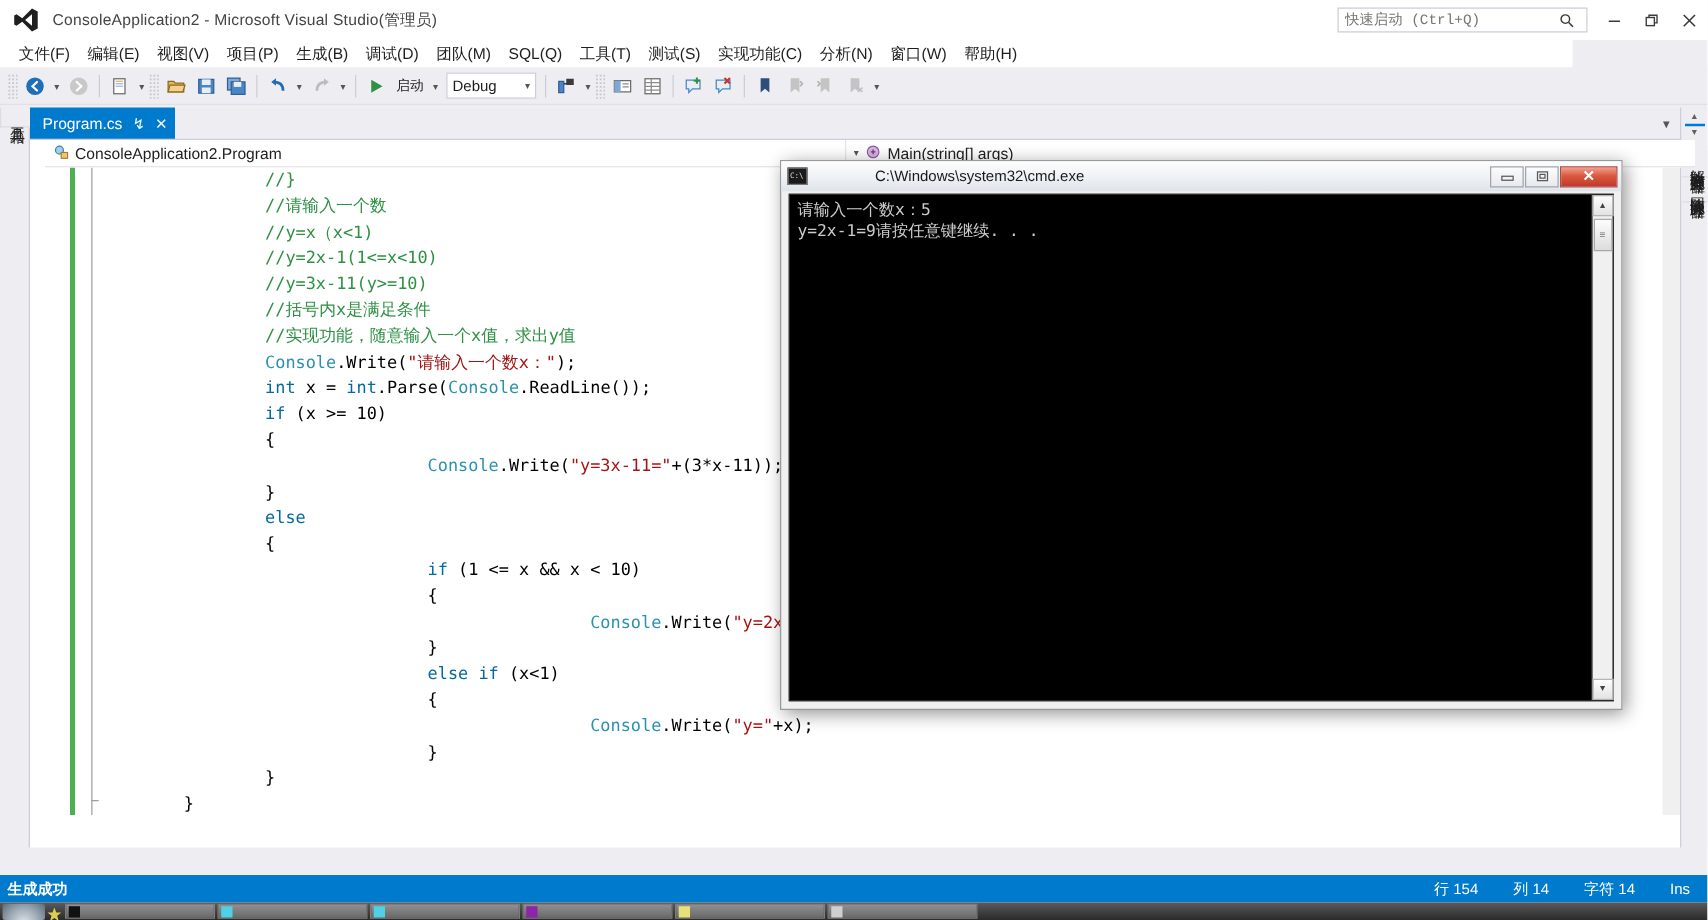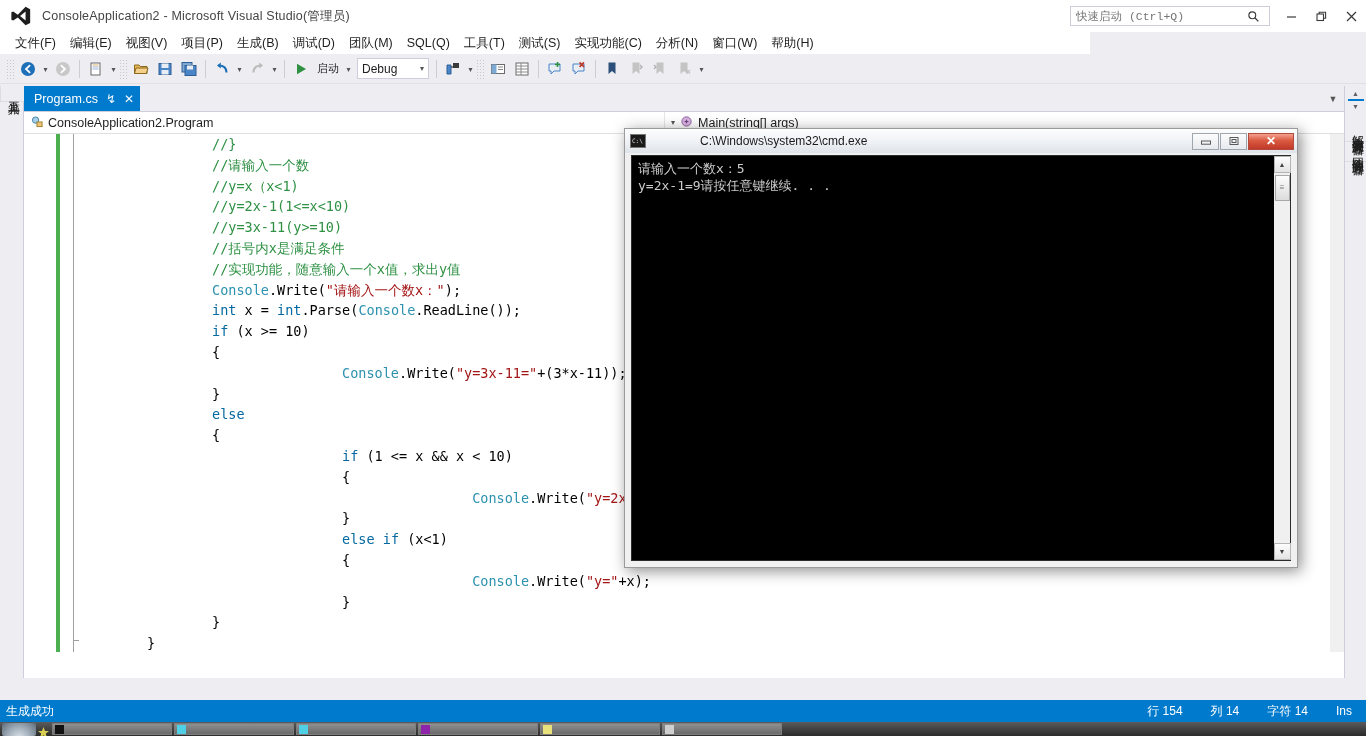--- a/index.html
+++ b/index.html
@@ -47,21 +47,21 @@
     font-family: Liberation Mono, monospace;
   }
   .ql-icon { width: 20px; height:18px; display:flex; align-items:center; justify-content:center; }
   .wbtn {
     width: 30px; height: 24px; display: flex; align-items: center; justify-content: center;
     color: #4d4d4d;
   }
 
   
   .menubar {
-    position: absolute; left: 0; top: 32px; width: 1090px; height: 22px;
+    position: absolute; left: 0; top: 32px; width: 1258px; height: 22px;
     background: #ffffff;
     display: flex; align-items: center; padding-left: 8px;
   }
   .menu-item {
     font-size: 12.5px; color: #1e1e1e;
     padding: 2px 7px; white-space: nowrap;
   }
 
   
   .toolbar {
@@ -128,21 +128,21 @@
     font-size: 12.5px; gap: 8px;
   }
   .tab-pin, .tab-close { font-size: 12px; line-height: 1; opacity: .95; }
   .tabstrip-right {
     margin-left: auto; display: flex; align-items: center; height: 25px; padding-right: 3px;
   }
   .tsr-btn { width: 16px; height: 20px; display:flex; align-items:center; justify-content:center;
     font-size:9px; color:#555; }
 
   .navbar {
-    position: absolute; left: 0; top: 26px; width: 100%; height: 22px;
+    position: absolute; left: 12px; top: 26px; width: 100%; height: 22px;
     background: #ffffff; border-bottom: 1px solid #dedee3;
     display: flex; align-items: center;
   }
   .navbar-combo {
     display: flex; align-items: center; gap: 5px;
     font-size: 12.5px; color: #1e1e1e; height: 21px; padding: 0 6px;
   }
   .navbar-combo.right { border-left: 1px solid #e6e6ea; }
 
   .code-area {
@@ -200,21 +200,21 @@
     background:#f0f0f0;
   }
 
   
   .statusbar {
     position: absolute; left: 0; bottom: 14px; width: 1366px; height: 22px;
     background: #007acc; color: #ffffff;
     display: flex; align-items: center;
     font-size: 12px;
   }
-  .sb-left { padding-left: 6px; }
+  .sb-left { padding-left: 6px; font-weight: bold; }
   .sb-right { margin-left: auto; display:flex; align-items:center; }
   .sb-cell { padding: 0 14px; white-space: nowrap; }
 
   
   .taskbar {
     position: absolute; left: 0; bottom: 0; width: 1366px; height: 14px;
     background: linear-gradient(180deg,#5b5b5b 0%, #3d3d3d 60%, #2b2b2b 100%);
     display: flex; align-items: center; gap: 2px; padding-left: 2px;
     overflow: hidden;
   }

